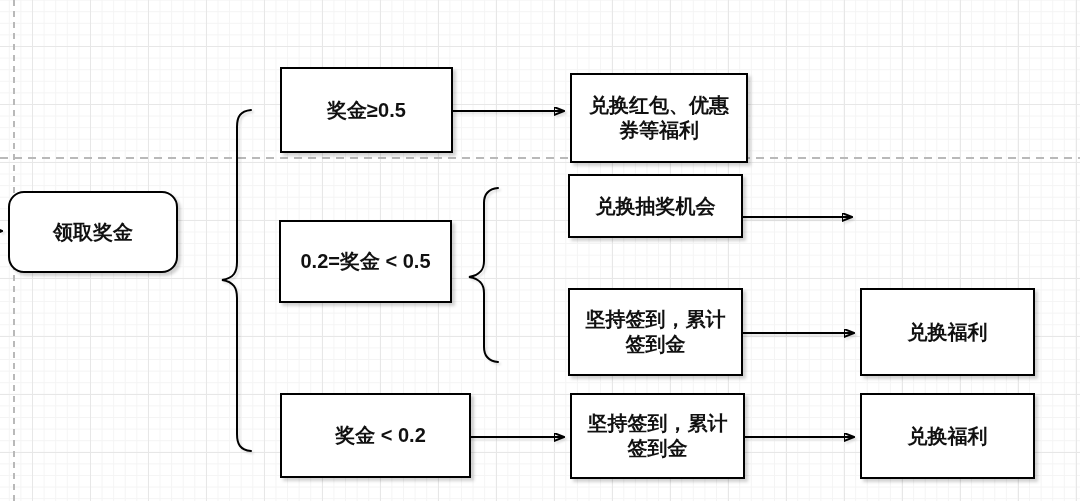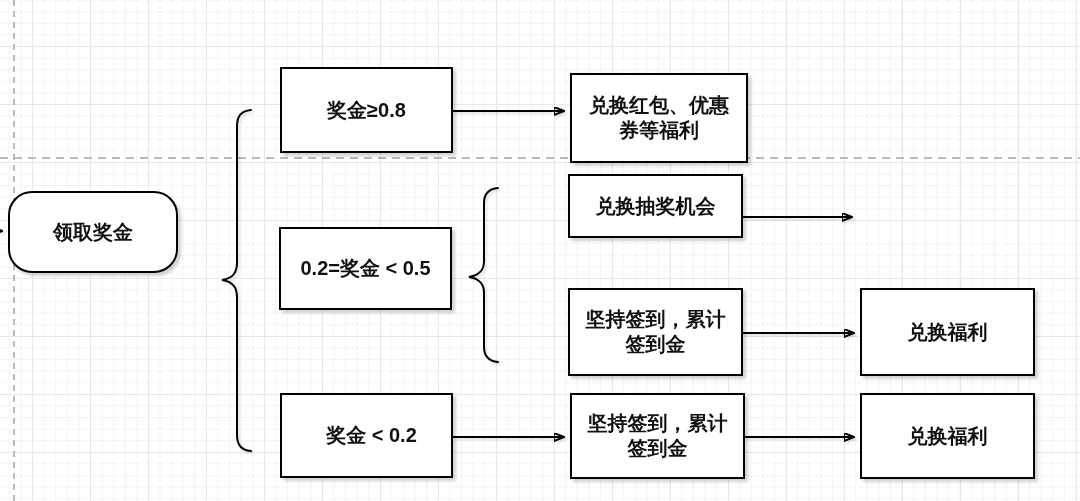--- a/index.html
+++ b/index.html
@@ -55,21 +55,21 @@
     justify-content: center;
     text-align: center;
     font-weight: 700;
     font-size: 20px;
     line-height: 1.25;
     color: #111111;
     white-space: pre-line;
     box-shadow: 3px 3px 3px rgba(0,0,0,0.18);
     padding: 2px 6px;
   }
-  .node.rounded { border-radius: 24px; }
+  .node.rounded { border-radius: 16px; }
 </style>
 </head>
 <body>
 
 <div id="canvas">
 
   <div class="page-boundary-v"></div>
   <div class="page-boundary-h"></div>
 
   <svg class="edges" viewBox="0 0 1080 501">
@@ -91,35 +91,35 @@
 
     <path d="M743,333 L853,333" marker-end="url(#arrow)"></path>
 
     <path d="M453,437 L563,437" marker-end="url(#arrow)"></path>
 
     <path d="M745,437 L853,437" marker-end="url(#arrow)"></path>
   </svg>
 
   <div class="node rounded" style="left:8px; top:191px; width:170px; height:82px;">领取奖金</div>
 
-  <div class="node" style="left:280px; top:67px; width:173px; height:86px;">奖金≥0.8</div>
+  <div class="node" style="left:280px; top:67px; width:173px; height:86px;">奖金≥0.5</div>
 
   <div class="node" style="left:570px; top:73px; width:178px; height:90px;">兑换红包、优惠
 券等福利</div>
 
-  <div class="node" style="left:279px; top:220px; width:173px; height:83px;margin-top:7px;">0.2=奖金 &lt; 0.5</div>
+  <div class="node" style="left:279px; top:220px; width:173px; height:83px;">0.2=奖金 &lt; 0.5</div>
 
   <div class="node" style="left:568px; top:174px; width:175px; height:64px;">兑换抽奖机会</div>
 
 
   <div class="node" style="left:568px; top:288px; width:175px; height:88px;">坚持签到，累计
 签到金</div>
 
   <div class="node" style="left:860px; top:288px; width:175px; height:88px;">兑换福利</div>
 
-  <div class="node" style="left:280px; top:393px; width:173px; height:85px;padding-left:16px;">奖金 &lt; 0.2</div>
+  <div class="node" style="left:280px; top:393px; width:191px; height:85px;padding-left:16px;">奖金 &lt; 0.2</div>
 
   <div class="node" style="left:570px; top:393px; width:175px; height:86px;">坚持签到，累计
 签到金</div>
 
   <div class="node" style="left:860px; top:393px; width:175px; height:86px;">兑换福利</div>
 
 </div>
 
 </body></html>

